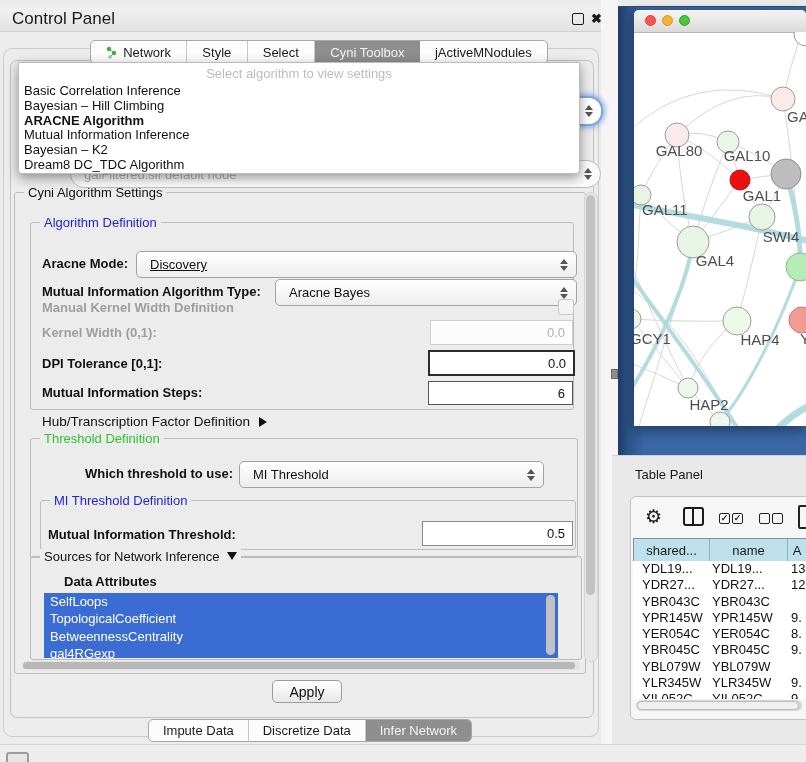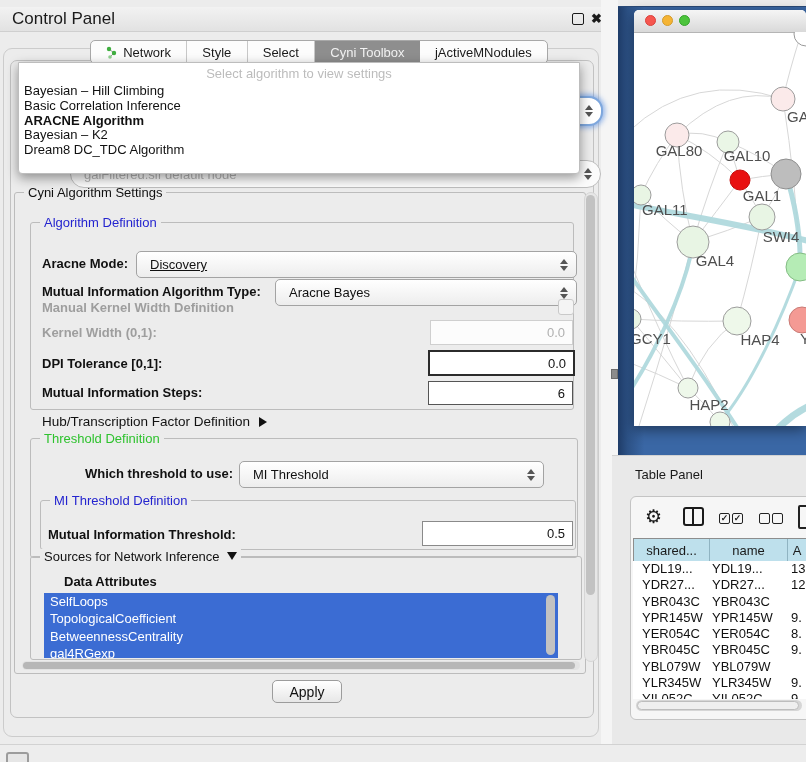--- a/index.html
+++ b/index.html
@@ -170,23 +170,24 @@
       <span class="stepper"></span>
     </div>
   <div class="combo pill ghost" style="left:70px;top:160px;width:516px;height:26px;z-index:2;">
     <span>galFiltered.sif default node</span>
     <span class="stepper"></span>
   </div>
 
   <div class="abs popup">
     <div class="popup-placeholder">Select algorithm to view settings</div>
     <div class="popup-list">
+        <div class="dd-item">Basic Correlation Inference</div>
         <div class="dd-item">Bayesian – Hill Climbing</div>
-        <div class="dd-item">Basic Correlation Inference</div>
         <div class="dd-item bold">ARACNE Algorithm</div>
+        <div class="dd-item">Mutual Information Inference</div>
         <div class="dd-item">Bayesian – K2</div>
         <div class="dd-item">Dream8 DC_TDC Algorithm</div>
       </div>
   </div>
 
   <div class="abs group" style="left:14px;top:192px;width:570px;height:480px;">
     <span class="gtitle">Cyni Algorithm Settings</span>
   </div>
 
   <div class="abs group" style="left:30px;top:222px;width:542px;height:186px;">
@@ -253,20 +254,31 @@
     <div class="vthumb" style="left:1px;top:2px;width:9px;height:400px;"></div>
   </div>
   <div class="scroll-h" style="left:22px;top:661px;width:558px;height:9px;">
     <div class="hthumb" style="left:1px;width:552px;"></div>
   </div>
 
   <div class="apply-btn" style="left:272px;top:680px;width:68px;height:21px;">
     <span>Apply</span>
   </div>
 
+  <div class="abs tabbar tabbar-bottom">
+    <div class="tab">
+        <span>Impute Data</span>
+      </div>
+    <div class="tab">
+        <span>Discretize Data</span>
+      </div>
+    <div class="tab selected">
+        <span>Infer Network</span>
+      </div>
+  </div>
 
   <div class="abs gap-strip"></div>
   <div class="abs grip"></div>
 
   <div class="abs desktop"></div>
   <div class="abs net-window">
     <div class="net-titlebar">
       <span class="tl red"></span>
       <span class="tl yellow"></span>
       <span class="tl green"></span>

